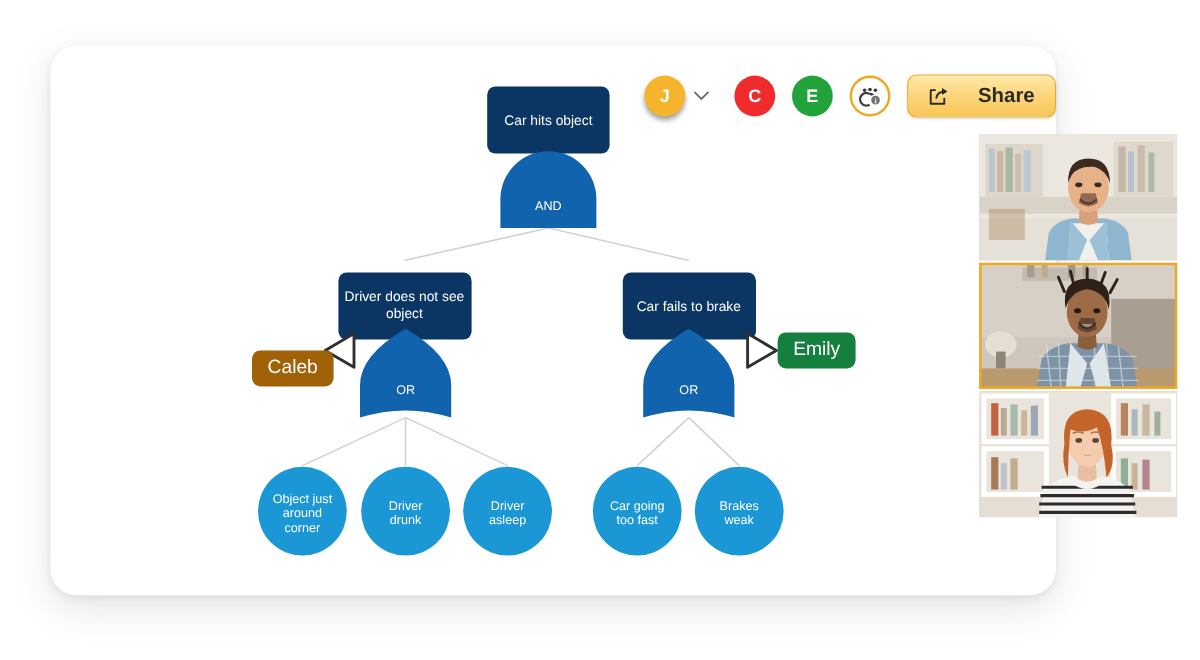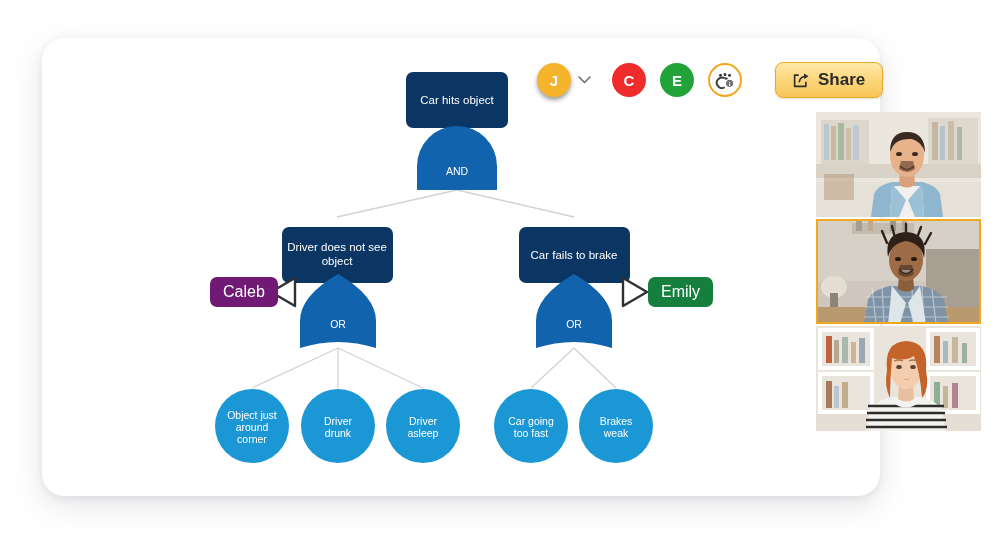--- a/index.html
+++ b/index.html
@@ -34,36 +34,36 @@
   .avatar.c{background:#ef2b2b;}
   .avatar.e{background:#22a33a;}
   .chev{width:16px;margin:0 6px 0 5px;display:flex;align-items:center;justify-content:center;
         color:#6a6a6a;font-size:12px;line-height:1;}
   .gap{width:14px;}
   .group-icon{
     width:30px;height:30px;border-radius:50%;border:2.4px solid #f0a91e;background:#fff;
     display:flex;align-items:center;justify-content:center;
   }
   .share-btn{
-    margin-left:33px;height:34px;padding:0 17px;border-radius:8px;
+    margin-left:14px;height:34px;padding:0 17px;border-radius:8px;
     background:linear-gradient(180deg,#ffe9a8 0%,#fcd477 55%,#f8c659 100%);
     border:1.6px solid #e8a92d;
-    display:flex;align-items:center;gap:8px;
+    display:flex;align-items:center;gap:24px;
     color:#2b2b2b;font-size:17px;font-weight:700;
     box-shadow:0 1px 2px rgba(150,120,40,.25);
     cursor:pointer;
   }
 
   
   .cursor-tag{
     position:absolute;height:30px;padding:0 13px;border-radius:7px;
     display:flex;align-items:center;justify-content:center;
     color:#fff;font-size:16px;font-weight:500;
   }
-  .cursor-tag.caleb{left:210px;top:277px;background:#701a75;}
+  .cursor-tag.caleb{left:210px;top:292px;background:#a16207;}
   .cursor-tag.emily{left:648px;top:277px;background:#15803d;}
   .cursor-arrow{position:absolute;}
 
   
   .video-rail{position:absolute;left:816px;top:112px;width:165px;}
   .tile{width:165px;height:105px;overflow:hidden;position:relative;background:#ded9d2;}
   .tile.active{outline:2px solid #f0a91e;outline-offset:-2px;}
   .tile + .tile{margin-top:2px;}
   .tile svg{display:block;}
 </style>

